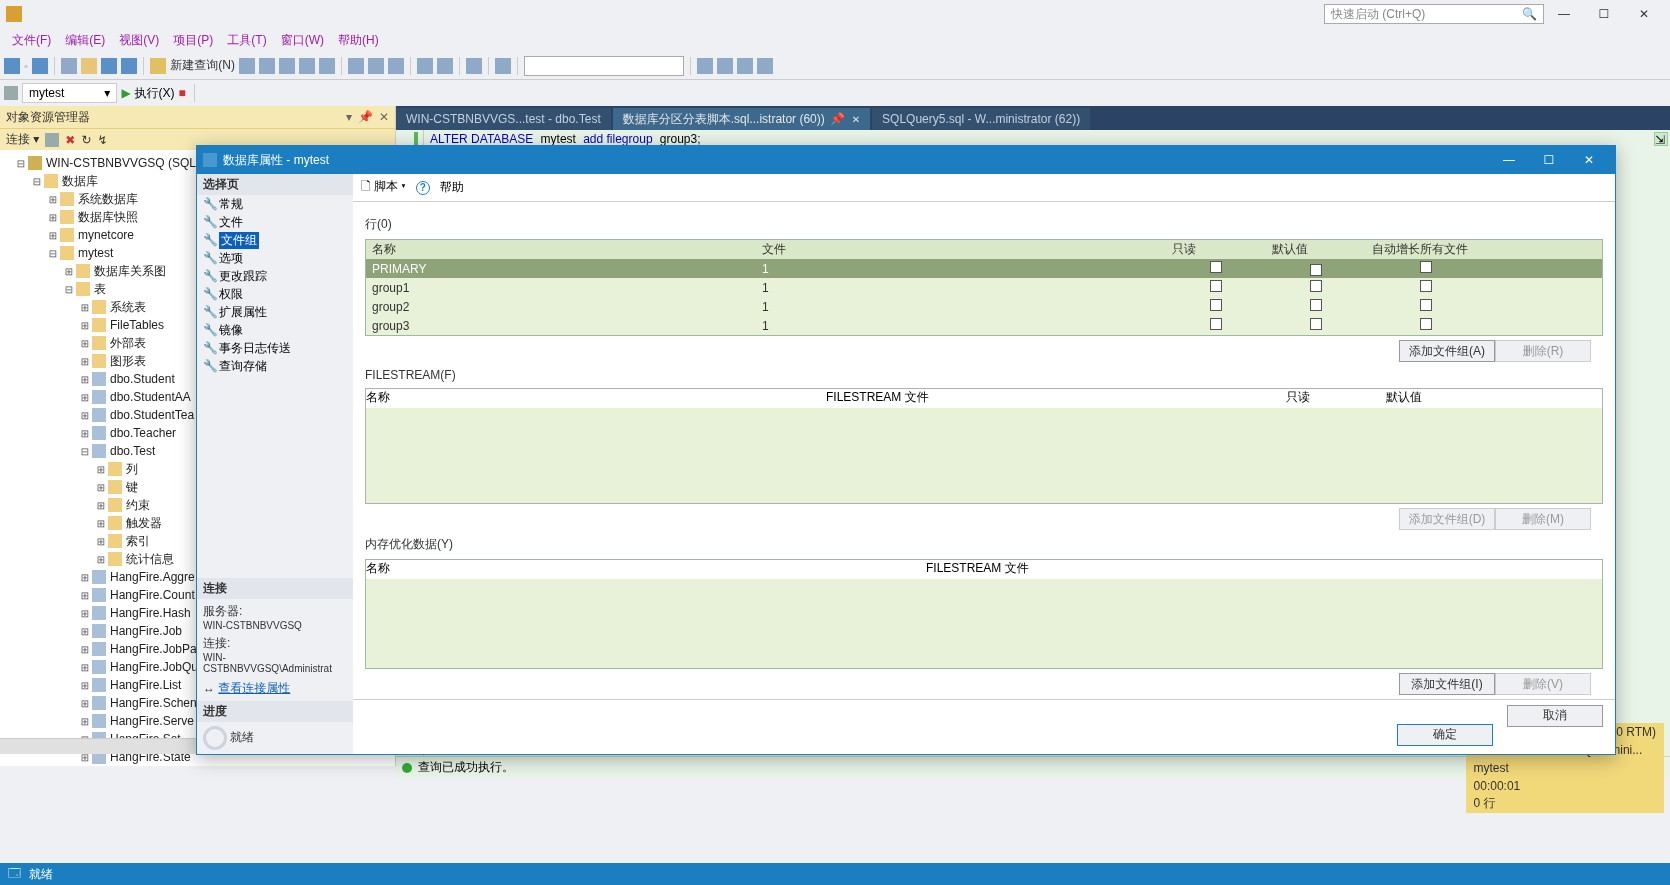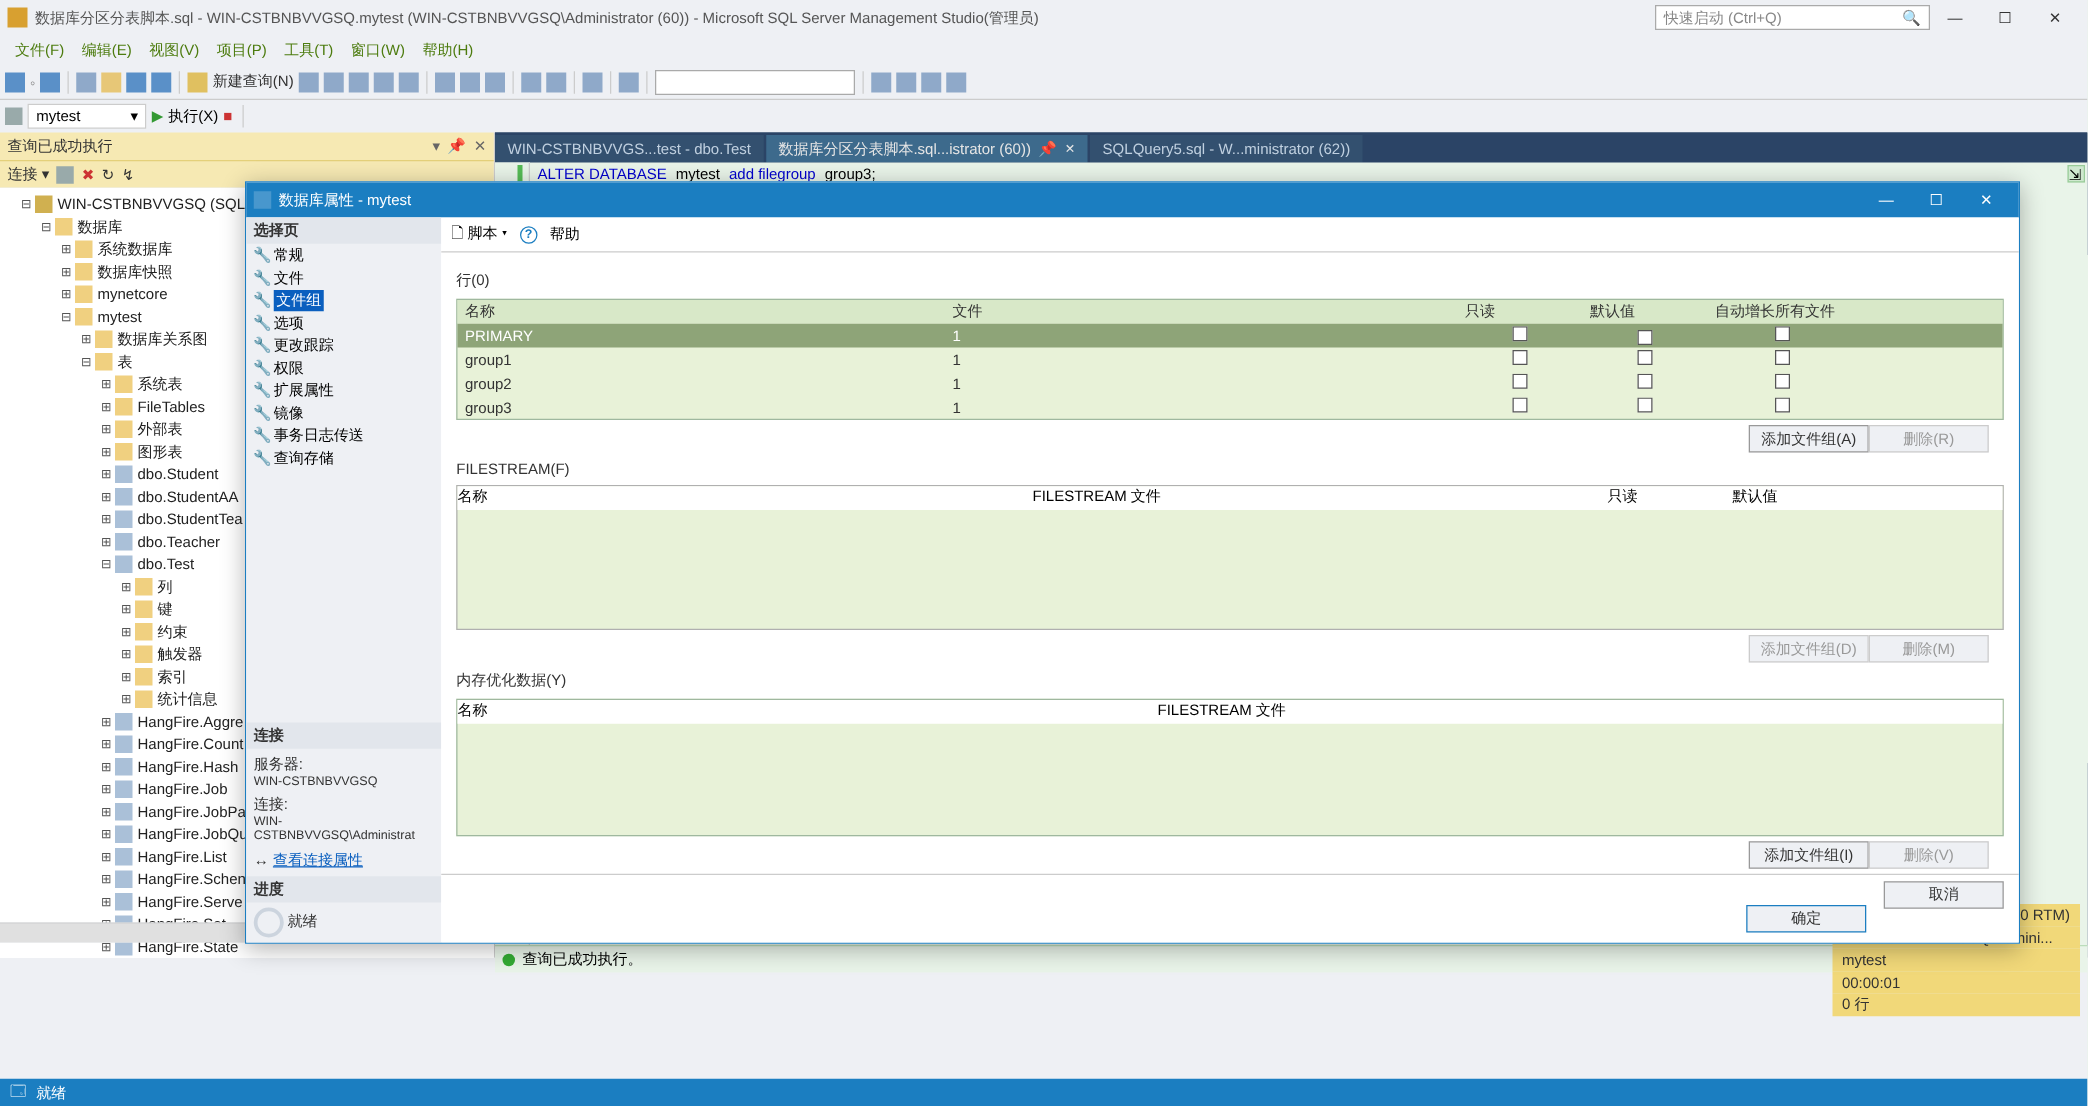--- a/index.html
+++ b/index.html
@@ -3,21 +3,21 @@
 <meta charset="utf-8">
 <style>
 * { margin:0; padding:0; box-sizing:border-box; font-family:"Microsoft YaHei","Segoe UI",sans-serif; font-size:12px; }
 body { background:#eef0f4; overflow:hidden; width:1670px; height:885px; position:relative; }
 .titlebar { height:28px; background:#eef0f4; display:flex; align-items:center; padding:0 6px; color:#555; }
 .titlebar .tico { width:16px; height:16px; background:#d8a030; margin-right:6px; }
 .titlebar .spacer { flex:1; }
 .titlebar .search { width:220px; height:20px; border:1px solid #aaa; background:#fff; padding:0 6px; color:#888; display:flex; align-items:center; justify-content:space-between; }
 .titlebar .wbtn { width:40px; height:26px; display:flex; align-items:center; justify-content:center; color:#333; }
 .menubar { height:24px; display:flex; align-items:center; padding:0 6px; gap:2px; }
-.menubar span { padding:2px 6px; color:#4d7c0f;text-align:right; }
+.menubar span { padding:2px 6px; color:#a21caf;text-align:right; }
 .toolbar { height:28px; display:flex; align-items:center; padding:0 4px; gap:4px; border-bottom:1px solid #ccc; }
 .toolbar .tbtn { width:16px; height:16px; background:#8fa9c9; display:inline-block; }
 .toolbar .sep { width:1px; height:18px; background:#ccc; margin:0 2px; }
 .toolbar .txt { color:#333; }
 .toolbar .combo { width:160px; height:20px; border:1px solid #aaa; background:#fff; }
 .toolbar2 { height:26px; display:flex; align-items:center; padding:0 4px; gap:4px; }
 .toolbar2 .dd { padding:0 6px; border:1px solid #ccc; background:#fff; height:20px; display:flex; align-items:center; }
 .shell { display:flex; height:660px; }
 .explorer { width:396px; display:flex; flex-direction:column; border-right:1px solid #ccc; }
 .explorer .ehdr { height:22px; background:#f6e9b3; display:flex; align-items:center; padding:0 6px; color:#333; justify-content:space-between; }
@@ -83,21 +83,20 @@
 .botbar { position:absolute; bottom:0; left:0; right:0; height:22px; background:#1b7ec1; color:#fff; display:flex; align-items:center; padding:0 8px; gap:8px; }
 .scrollb { position:absolute; left:0; right:396px; height:16px; background:#eef0f4; border-top:1px solid #ccc; top:738px; display:flex; }
 .scrollb .tr { height:100%; flex:1; background:#e0e0e0; }
 .scrollb .th { width:40px; background:#b0b0b0; height:100%; margin-left:auto; }
 </style>
 </head>
 <body>
 
 <div class="titlebar">
   <span class="tico"></span>
-  <span>数据库分区分表脚本.sql - WIN-CSTBNBVVGSQ.mytest (WIN-CSTBNBVVGSQ\Administrator (60)) - Microsoft SQL Server Management Studio(管理员)</span>
   <span class="spacer"></span>
   <span class="search">
     <span>快速启动 (Ctrl+Q)</span>
     <span>🔍</span>
   </span>
   <span class="wbtn">—</span>
   <span class="wbtn">☐</span>
   <span class="wbtn">✕</span>
 </div>
 
@@ -163,21 +162,21 @@
     <span class="tbtn"></span>
   <span class="tbtn"></span>
     <span class="tbtn"></span>
   <span class="tbtn"></span>
     <span class="tbtn"></span>
 </div>
 
 <div class="shell">
   <div class="explorer">
     <div class="ehdr">
-      <span>查询已成功执行</span>
+      <span>对象资源管理器</span>
       <span class="ctrls">
           <span>▾</span>
           <span>📌</span>
           <span>✕</span>
         </span>
     </div>
     <div class="etool">
       <span>连接 ▾</span>
       <span class="tbtn" style="width:14px;height:14px;background:#9aa"></span>
       <span style="color:#c33">✖</span>

